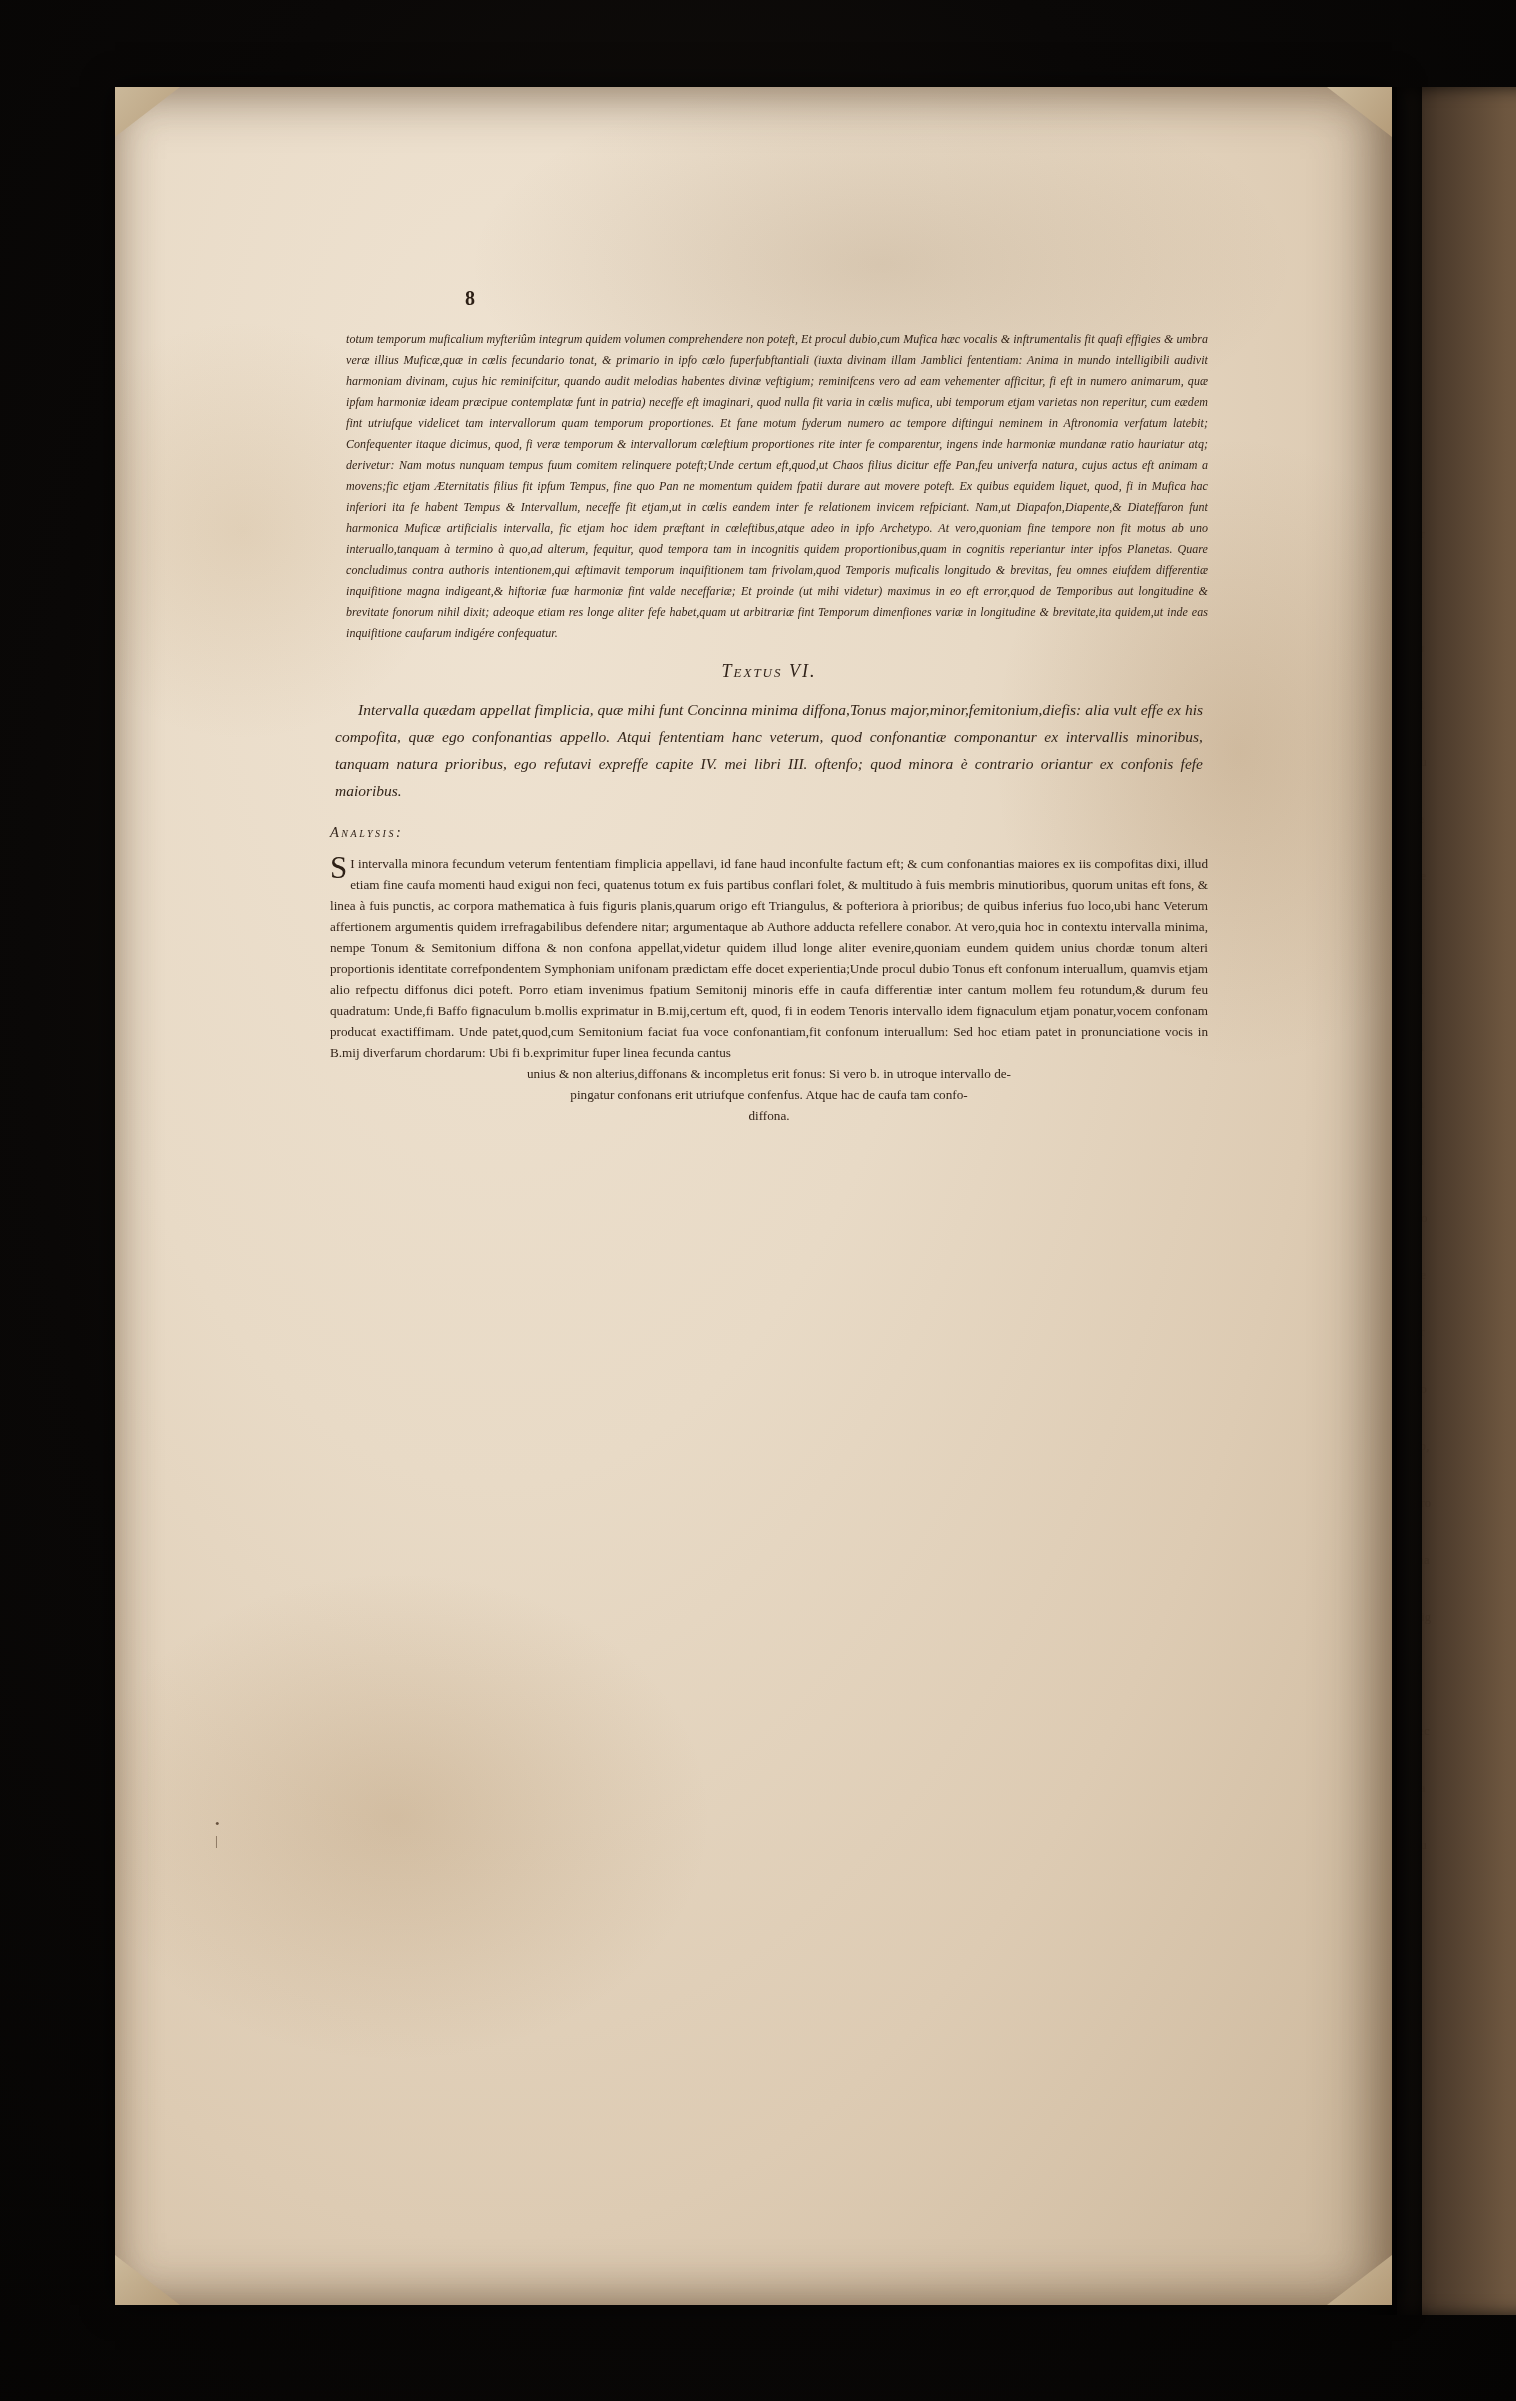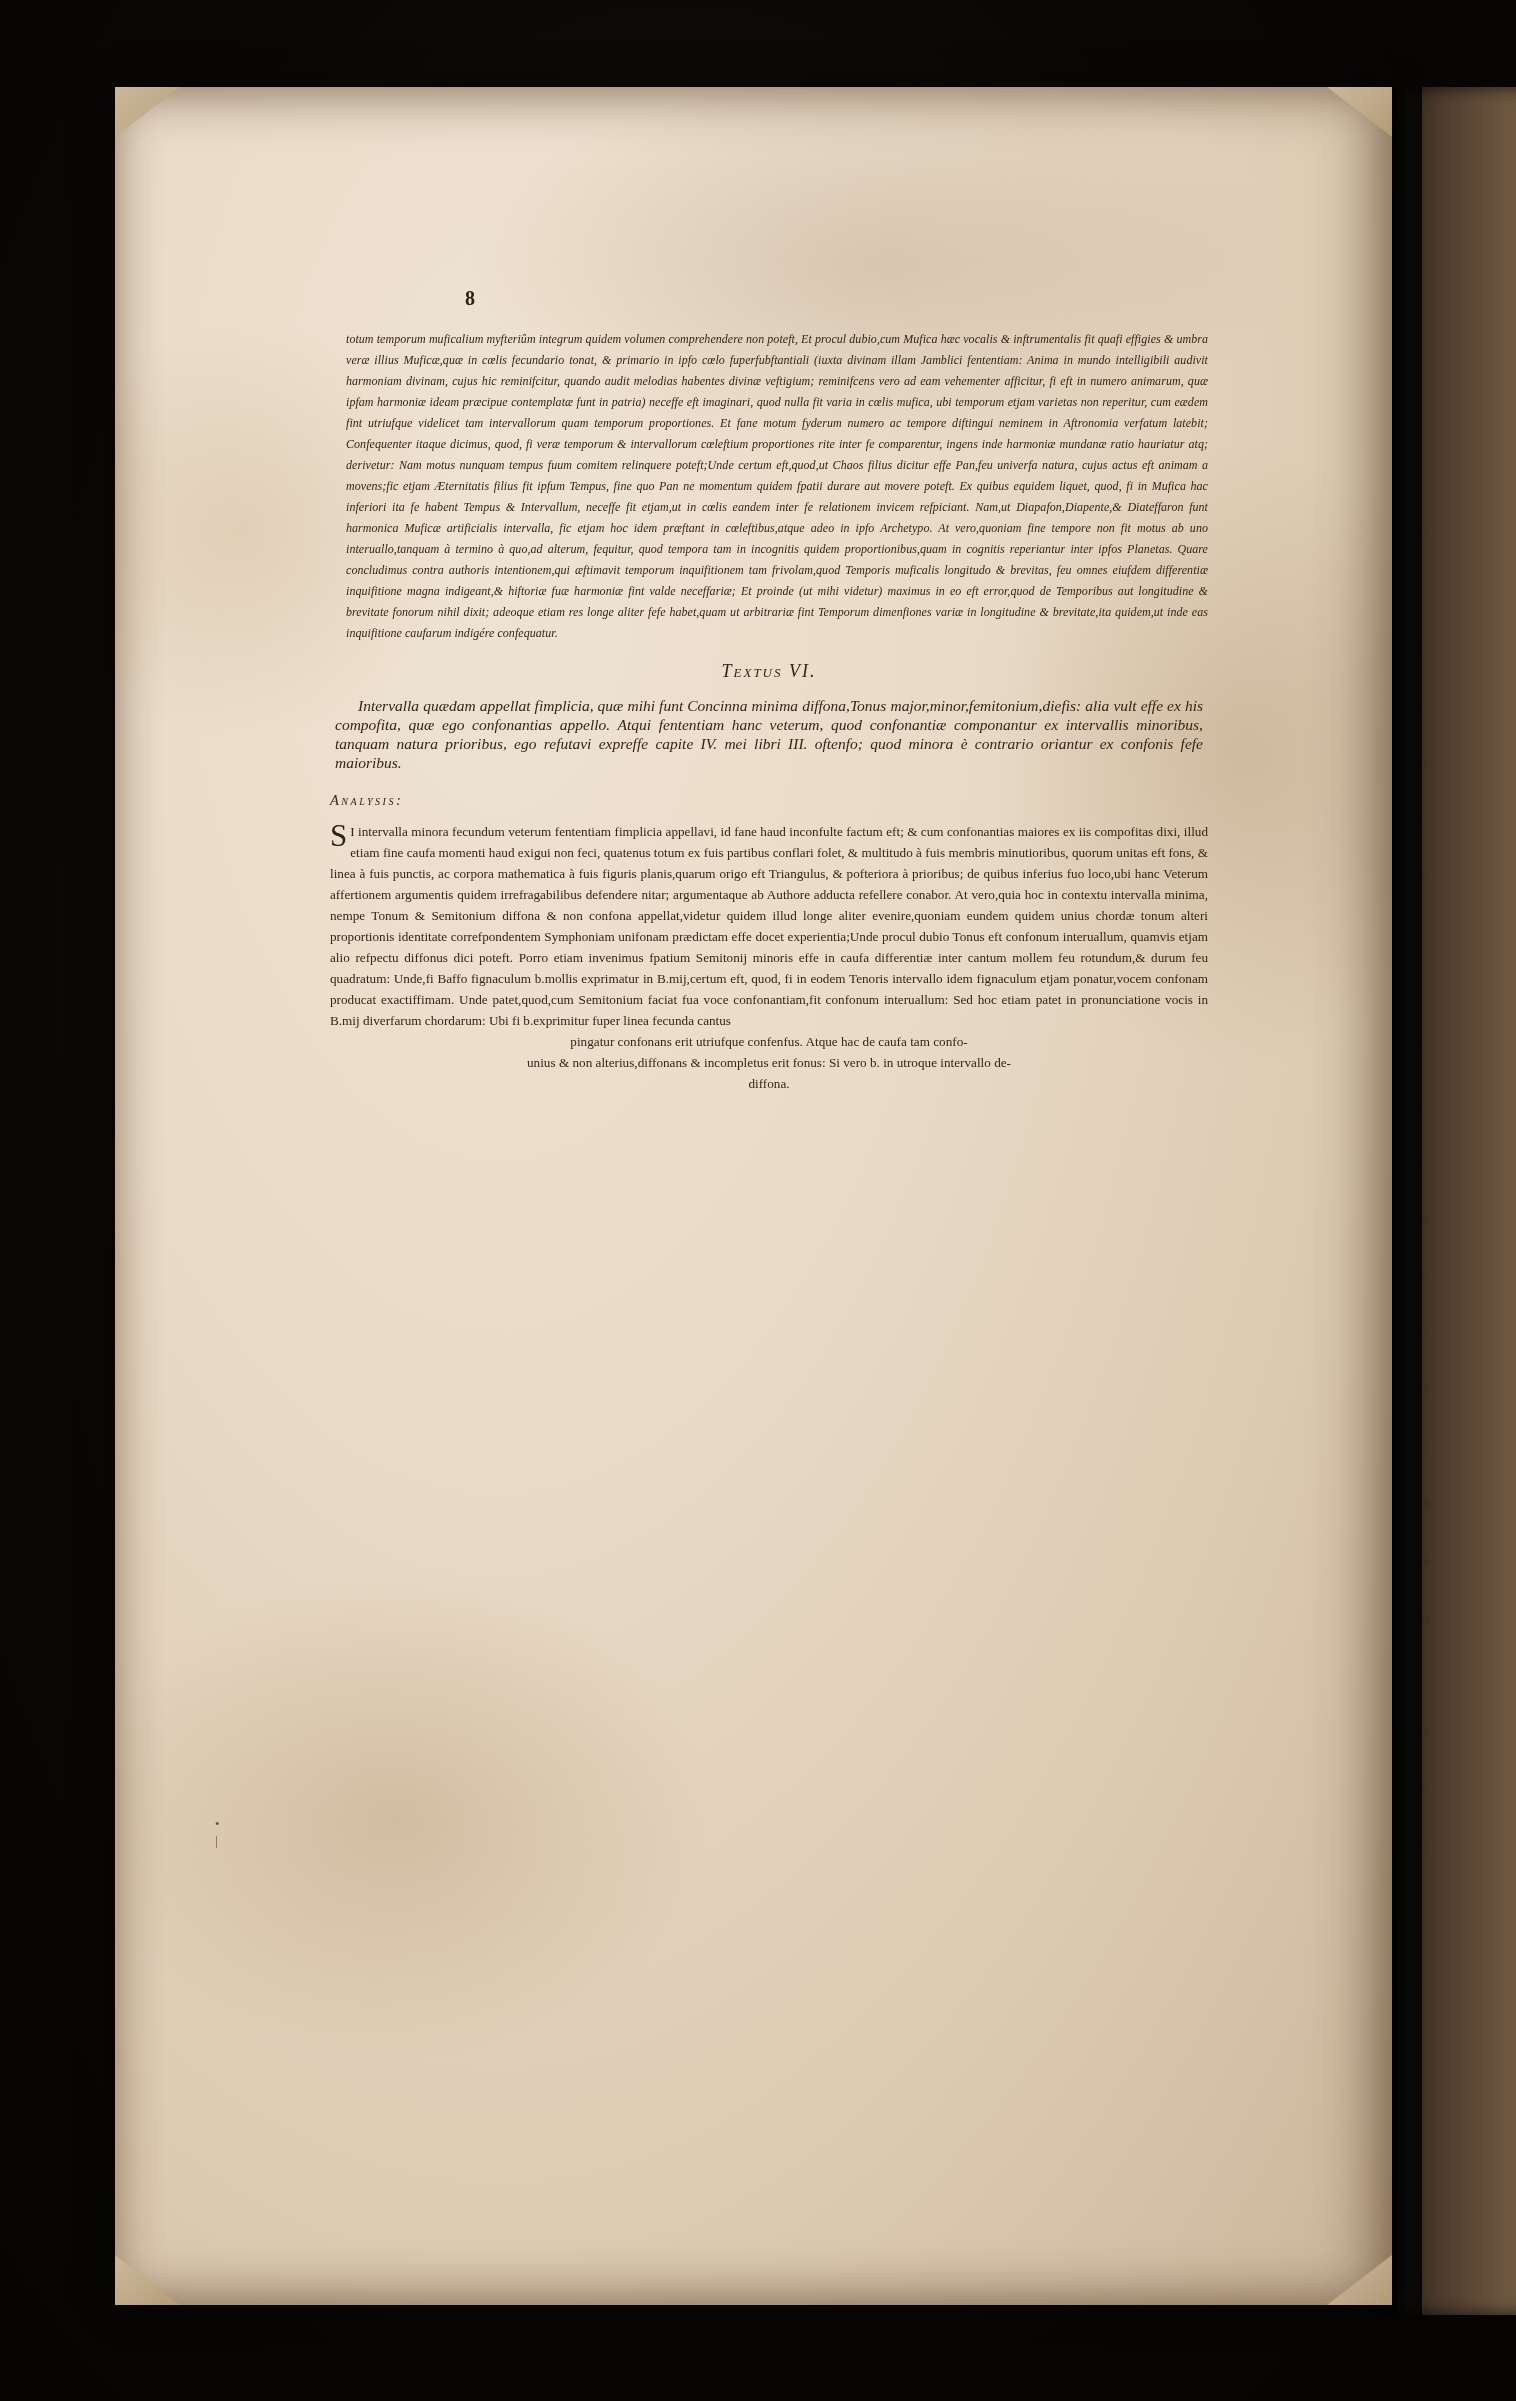--- a/index.html
+++ b/index.html
@@ -158,21 +158,21 @@
     font-style: italic;
     letter-spacing: 2.5px;
     color: #31231a;
     margin: 20px 0 12px 0;
     font-variant: small-caps;
   }
 
   
   .textus {
     font-size: 15.5px;
-    line-height: 19px;
+    line-height: 27px;
     font-style: italic;
     text-align: justify;
     color: #33251a;
     margin: 0 5px 5px 5px;
     text-indent: 23px;
   }
 
   
   .analysis {
     font-size: 13.2px;
@@ -293,20 +293,20 @@
       <div class="sec-head">Textus VI.</div>
 
       <div class="textus">Intervalla quædam appellat fimplicia, quæ mihi funt Concinna minima diffona,Tonus major,minor,femitonium,diefis: alia vult effe ex his compofita, quæ ego confonantias appello. Atqui fententiam hanc veterum, quod confonantiæ componantur ex intervallis minoribus, tanquam natura prioribus, ego refutavi expreffe capite IV. mei libri III. oftenfo; quod minora è contrario oriantur ex confonis fefe maioribus.</div>
 
       <div class="sec-head-small">Analysis:</div>
 
       <p class="analysis">
         <span class="dropcap">S</span><span>I intervalla minora fecundum veterum fententiam fimplicia appellavi, id fane haud inconfulte factum eft; &amp; cum confonantias maiores ex iis compofitas dixi, illud etiam fine caufa momenti haud exigui non feci, quatenus totum ex fuis partibus conflari folet, &amp; multitudo à fuis membris minutioribus, quorum unitas eft fons, &amp; linea à fuis punctis, ac corpora mathematica à fuis figuris planis,quarum origo eft Triangulus, &amp; pofteriora à prioribus; de quibus inferius fuo loco,ubi hanc Veterum affertionem argumentis quidem irrefragabilibus defendere nitar; argumentaque ab Authore adducta refellere conabor. At vero,quia hoc in contextu intervalla minima, nempe Tonum &amp; Semitonium diffona &amp; non confona appellat,videtur quidem illud longe aliter evenire,quoniam eundem quidem unius chordæ tonum alteri proportionis identitate correfpondentem Symphoniam unifonam prædictam effe docet experientia;Unde procul dubio Tonus eft confonum interuallum, quamvis etjam alio refpectu diffonus dici poteft. Porro etiam invenimus fpatium Semitonij minoris effe in caufa differentiæ inter cantum mollem feu rotundum,&amp; durum feu quadratum: Unde,fi Baffo fignaculum b.mollis exprimatur in B.mij,certum eft, quod, fi in eodem Tenoris intervallo idem fignaculum etjam ponatur,vocem confonam producat exactiffimam. Unde patet,quod,cum Semitonium faciat fua voce confonantiam,fit confonum interuallum: Sed hoc etiam patet in pronunciatione vocis in B.mij diverfarum chordarum: Ubi fi b.exprimitur fuper linea fecunda cantus</span>
       </p>
 
+      <div class="tail">unius &amp; non alterius,diffonans &amp; incompletus erit fonus: Si vero b. in utroque intervallo de-</div>
       <div class="tail">pingatur confonans erit utriufque confenfus. Atque hac de caufa tam confo-</div>
-      <div class="tail">unius &amp; non alterius,diffonans &amp; incompletus erit fonus: Si vero b. in utroque intervallo de-</div>
       <div class="tail">diffona.</div>
 
     </div>
   </div>
 </div>
 
 
 </body></html>

